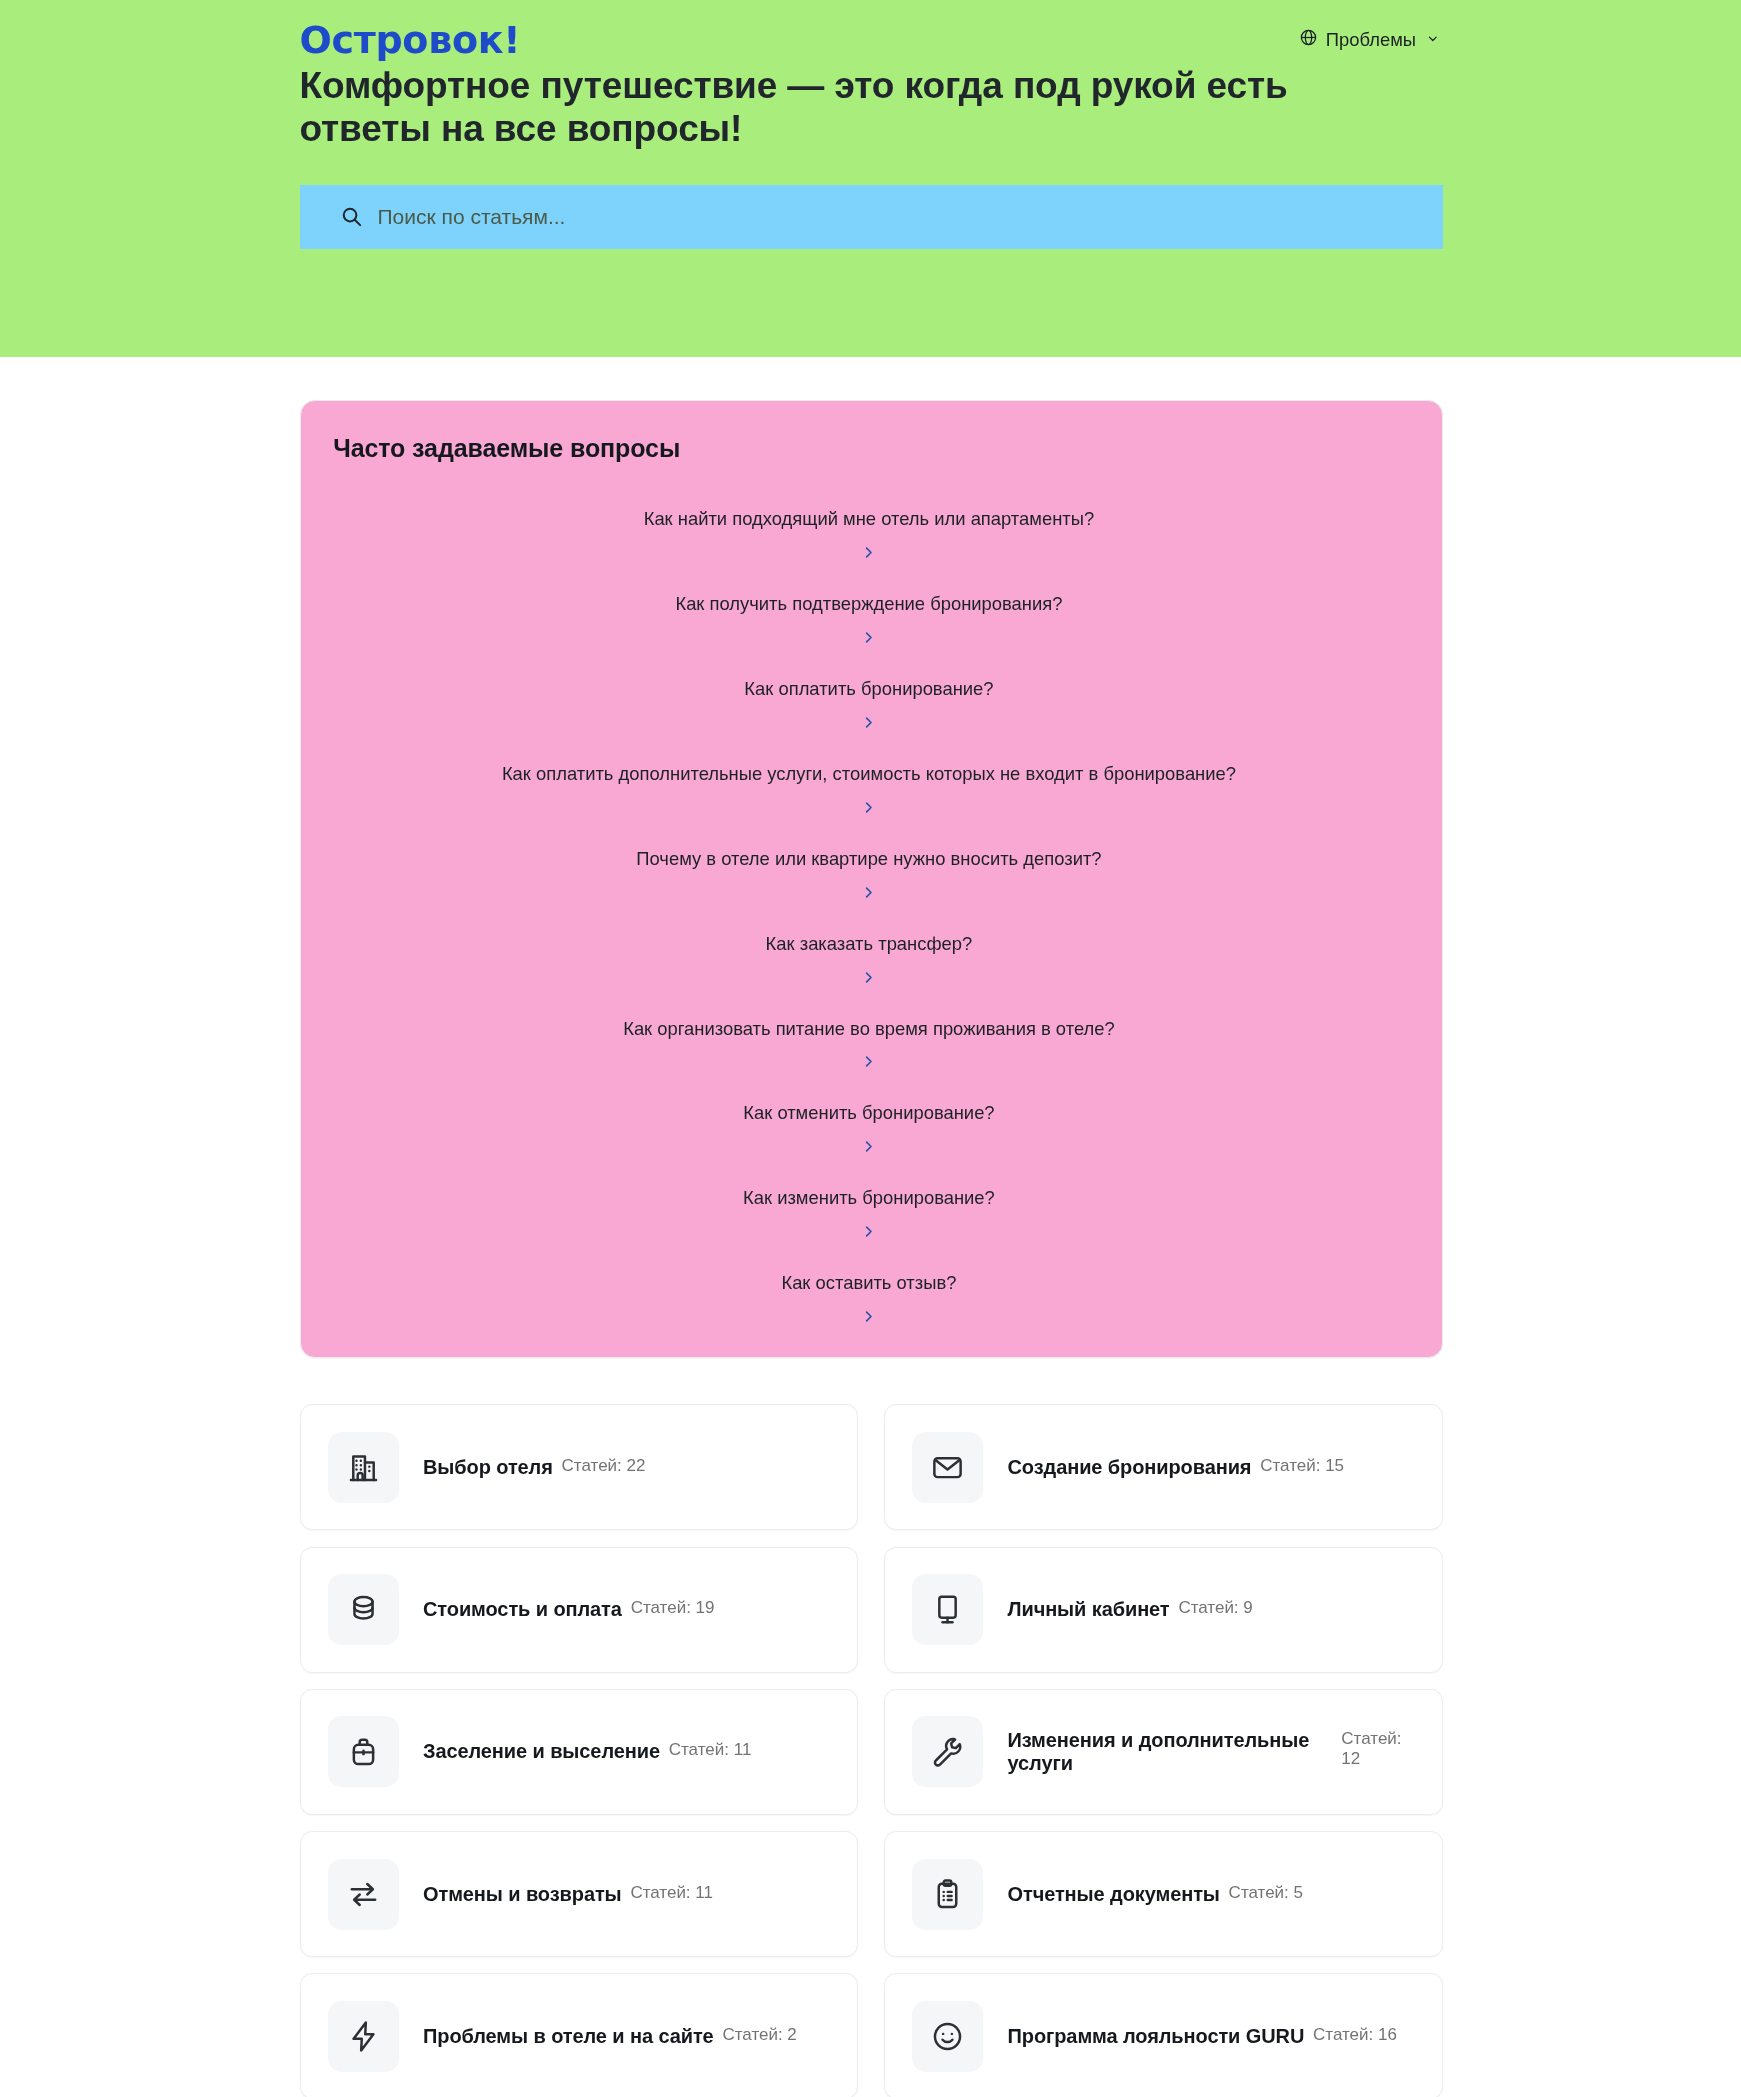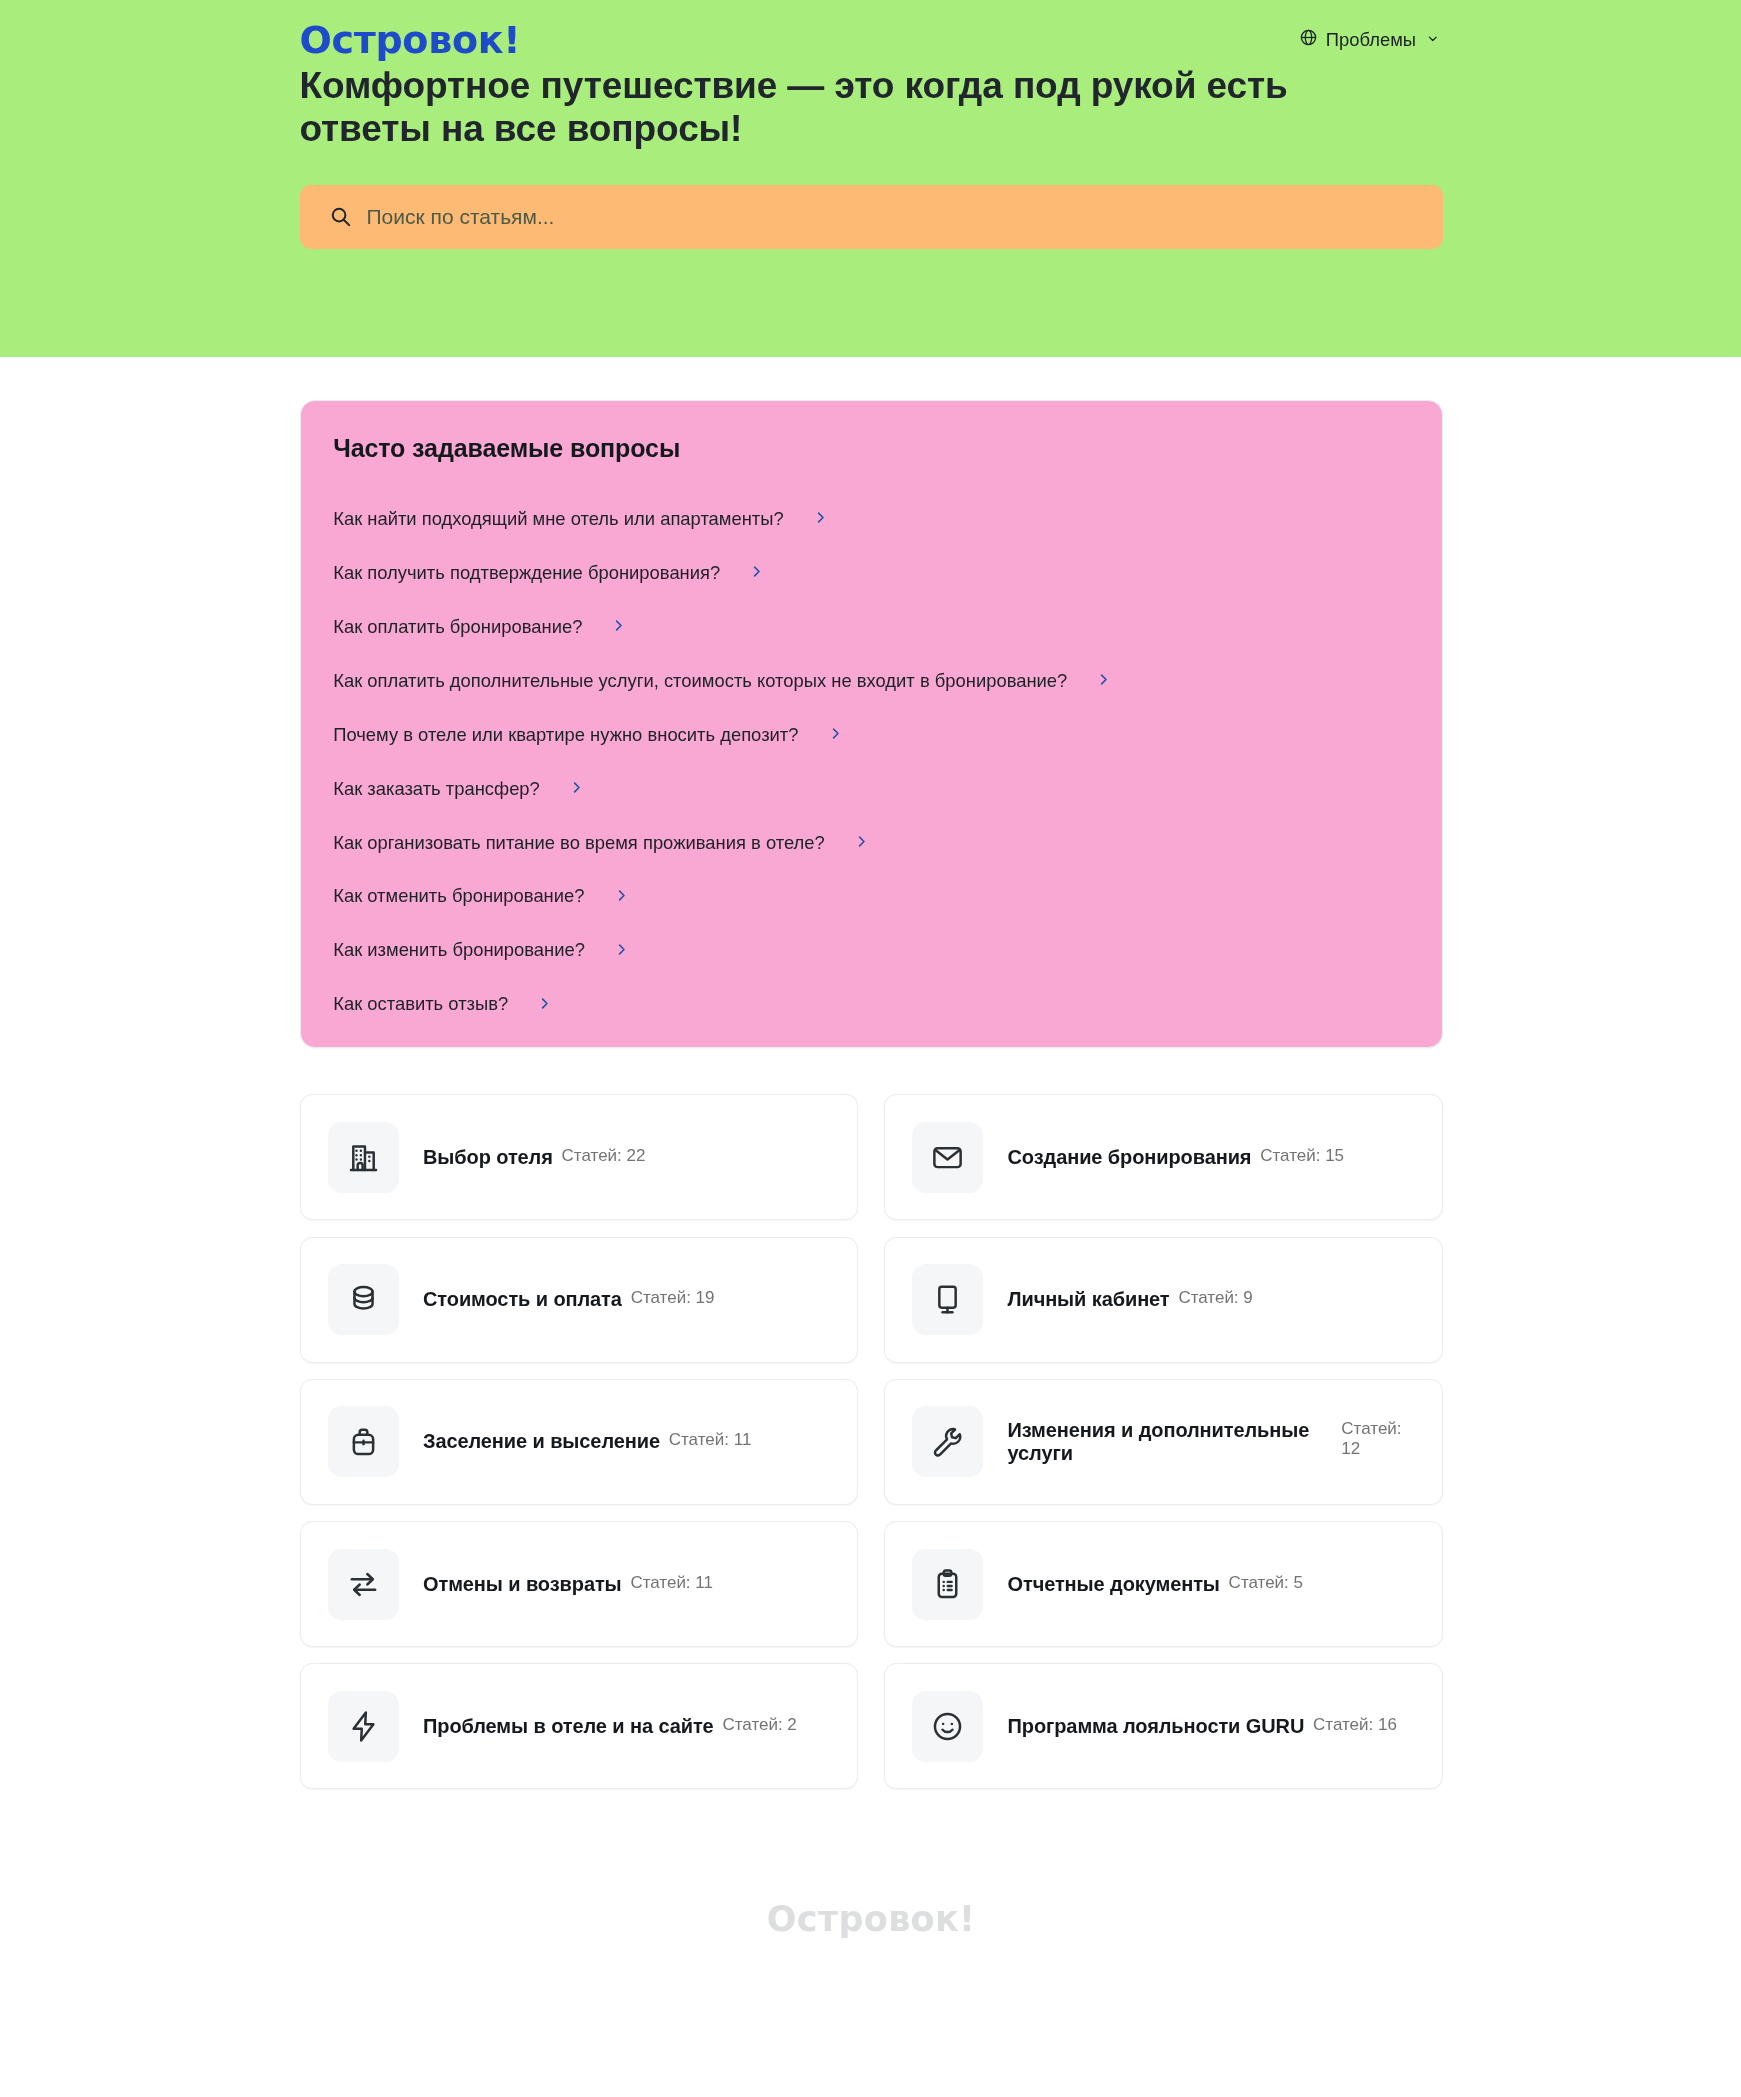--- a/index.html
+++ b/index.html
@@ -64,25 +64,25 @@
     font-weight: 700;
     color: #20262c;
     max-width: 1116px;
     letter-spacing: -0.1px;
   }
 
   .search-wrap {
     margin-top: 34px;
     width: 1143px;
     height: 64px;
-    background: #fdba74;
-    border-radius: 11px;
-    display: flex;
-    align-items: center;
-    padding: 0 29px;
+    background: #7dd3fc;
+    border-radius: 0;
+    display: flex;
+    align-items: center;
+    padding: 0 40px;
     gap: 15px;
     cursor: text;
   }
   .search-wrap svg { flex: 0 0 auto; display: block; }
   .search-input {
     flex: 1 1 auto;
     border: 0;
     outline: 0;
     background: transparent;
     font-family: inherit;
@@ -114,24 +114,26 @@
     letter-spacing: -0.1px;
     margin-bottom: 29px;
     padding-left: 2.7px;
   }
 
   .faq-list { display: block; }
 
   .faq-item {
     display: flex;
     align-items: center;
-    gap: 29px;
+    justify-content: space-between;
+    gap: 14px;
     padding: 15px 6.8px 15px 2.7px;
     cursor: pointer;
     text-decoration: none;
+    flex-direction: column;
   }
 
   .faq-item-label {
     font-size: 18.4px;
     color: #1c2126;
     line-height: 1.3;
   }
 
   .faq-chevron { flex: 0 0 auto; display: block; }
 

